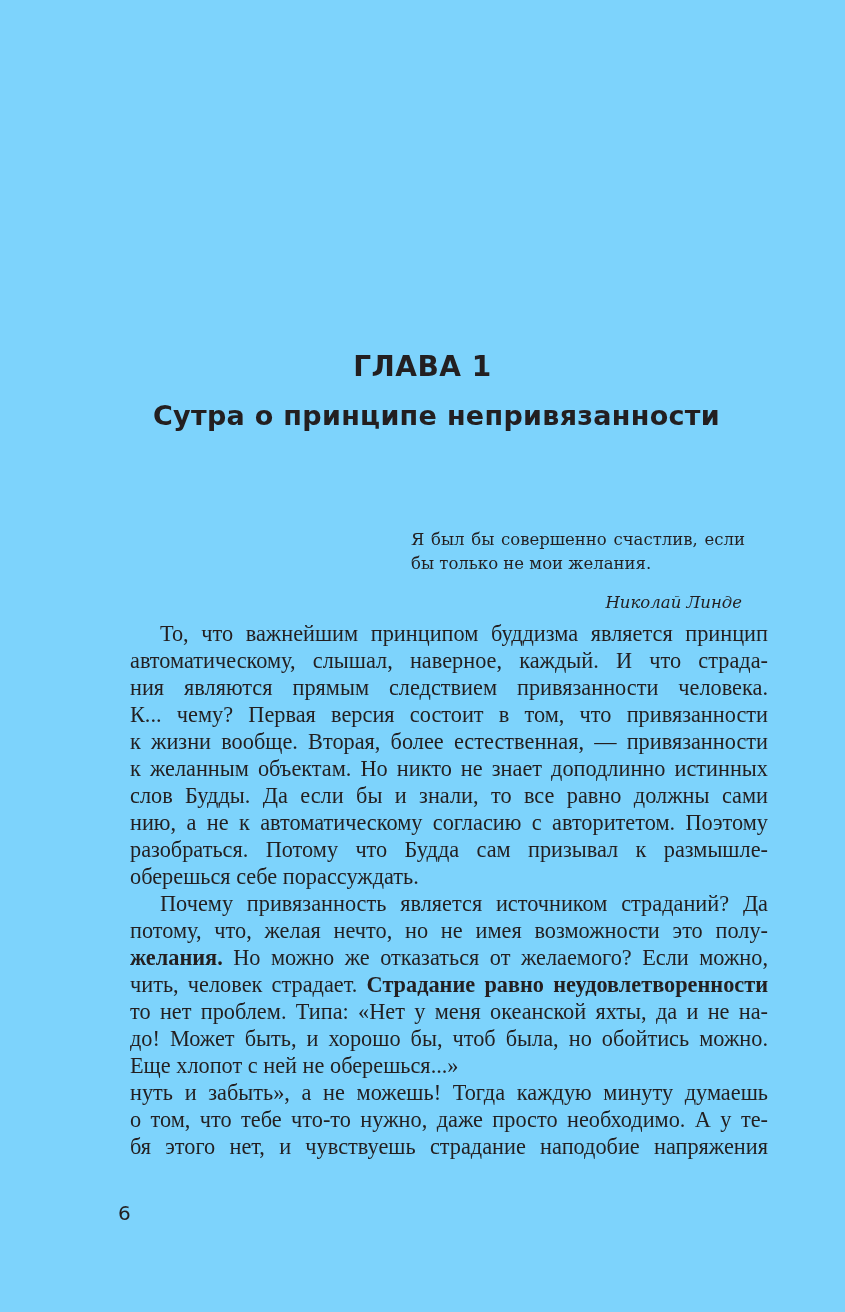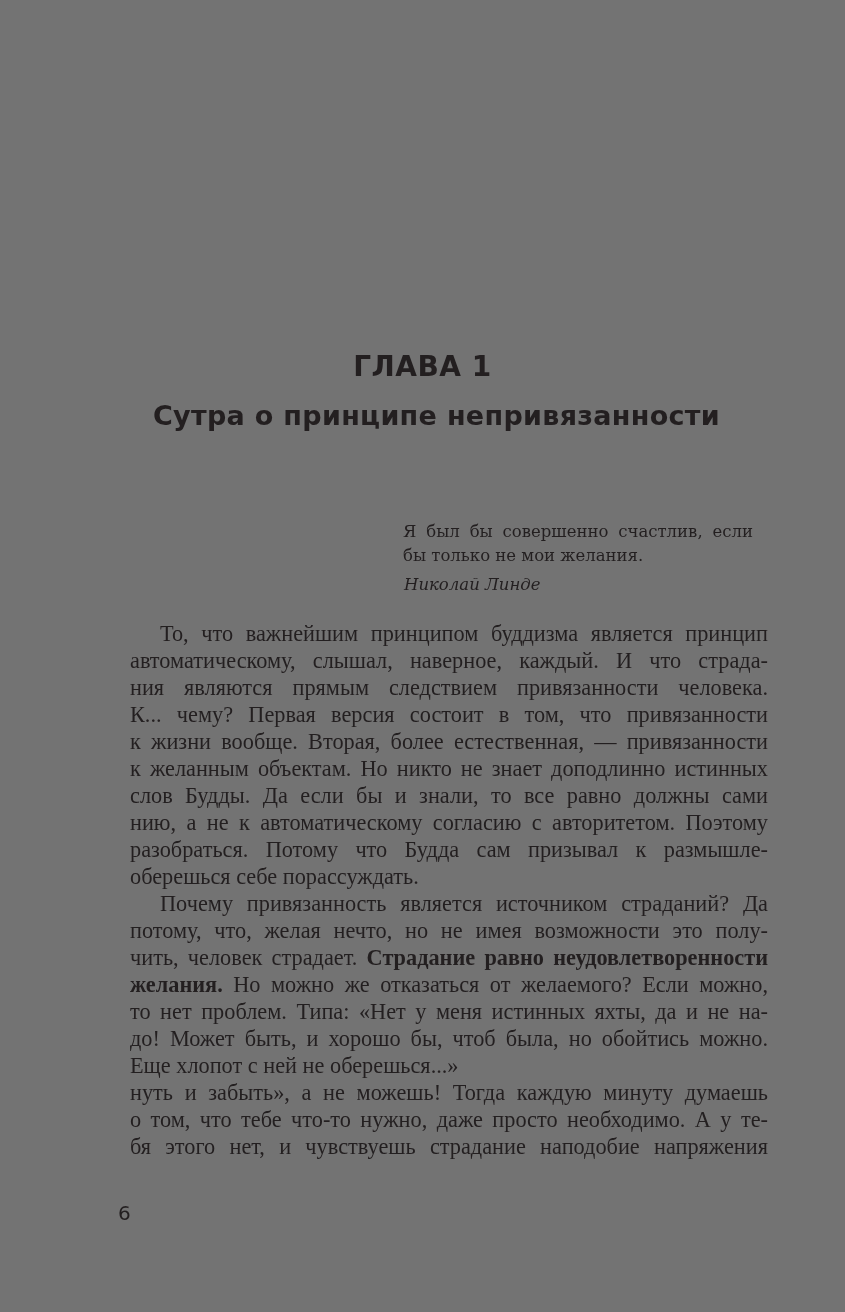--- a/index.html
+++ b/index.html
@@ -11,21 +11,21 @@
       width: 845px;
       height: 1312px;
       position: relative;
       overflow: hidden;
       color: #231f20;
     }
     .page {
       position: absolute;
       left: 0; top: 0;
       width: 845px; height: 1312px;
-      background: #737373;
+      background: #7dd3fc;
       text-decoration: underline;
     }
     .chapter-number {
       position: absolute;
       left: 0; width: 845px;
       top: 349px;
       text-align: center;
       font-family: "DejaVu Sans", sans-serif;
       font-weight: bold;
       font-size: 28px;
@@ -51,26 +51,26 @@
       top: 516px;
       width: 358px;
       font-family: "DejaVu Serif", serif;
       font-size: 16.5px;
       line-height: 24px;
       color: #231f20;
     }
     .epigraph-text {
       text-align: justify;
       text-align-last: left;
-      margin: 4px;
+      margin: 12px;
     }
     .epigraph-author {
-      text-align: left;
+      text-align: right;
       font-style: italic;
-      margin: 5px;
+      margin: 15px;
     }
     .body-text {
       position: absolute;
       left: 130px;
       top: 620px;
       width: 638px;
       font-family: "Liberation Serif", serif;
       font-size: 22.3px;
       line-height: 27px;
       color: #231f20;
@@ -120,23 +120,23 @@
       <span class="line"><span>ния являются прямым следствием привязанности человека.</span></span>
       <span class="line"><span>К... чему? Первая версия состоит в том, что привязанности</span></span>
       <span class="line"><span>к жизни вообще. Вторая, более естественная, — привязанности</span></span>
       <span class="line"><span>к желанным объектам. Но никто не знает доподлинно истинных</span></span>
       <span class="line"><span>слов Будды. Да если бы и знали, то все равно должны сами</span></span>
       <span class="line"><span>нию, а не к автоматическому согласию с авторитетом. Поэтому</span></span>
       <span class="line"><span>разобраться. Потому что Будда сам призывал к размышле-</span></span>
       <span class="line last"><span>оберешься себе порассуждать.</span></span>
       <span class="line indent"><span>Почему привязанность является источником страданий? Да</span></span>
       <span class="line"><span>потому, что, желая нечто, но не имея возможности это полу-</span></span>
+      <span class="line"><span class="bold">желания.</span><span> Но можно же отказаться от желаемого? Если можно,</span></span>
       <span class="line"><span>чить, человек страдает. </span><span class="bold">Страдание равно неудовлетворенности</span></span>
-      <span class="line"><span class="bold">желания.</span><span> Но можно же отказаться от желаемого? Если можно,</span></span>
-      <span class="line"><span>то нет проблем. Типа: «Нет у меня истинных яхты, да и не на-</span></span>
+      <span class="line"><span>то нет проблем. Типа: «Нет у меня океанской яхты, да и не на-</span></span>
       <span class="line"><span>до! Может быть, и хорошо бы, чтоб была, но обойтись можно.</span></span>
       <span class="line last"><span>Еще хлопот с ней не оберешься...»</span></span>
       <span class="line"><span>нуть и забыть», а не можешь! Тогда каждую минуту думаешь</span></span>
       <span class="line"><span>о том, что тебе что-то нужно, даже просто необходимо. А у те-</span></span>
       <span class="line"><span>бя этого нет, и чувствуешь страдание наподобие напряжения</span></span>
     </div>
 
   <div class="page-number">6</div>
 </div>
 

